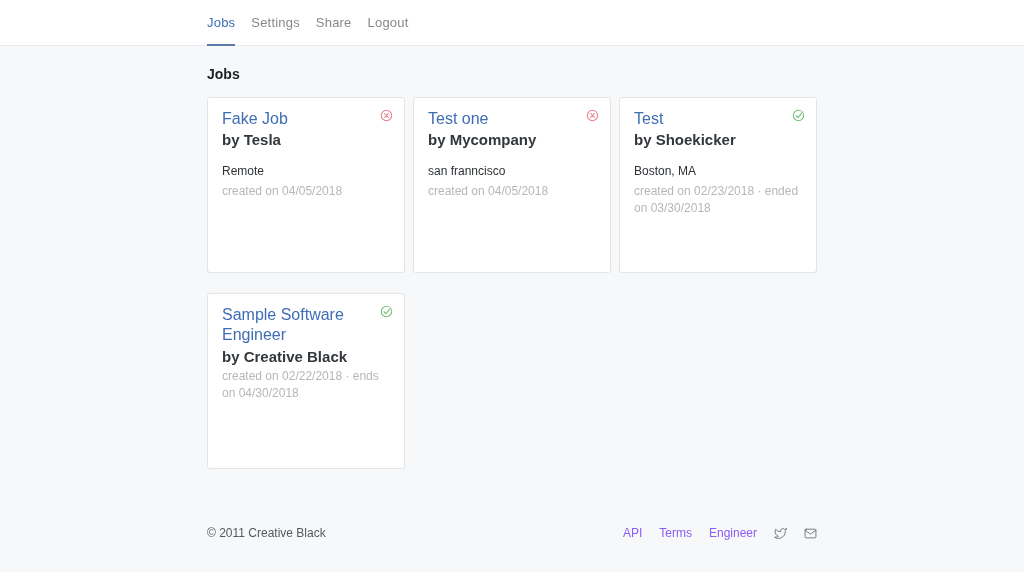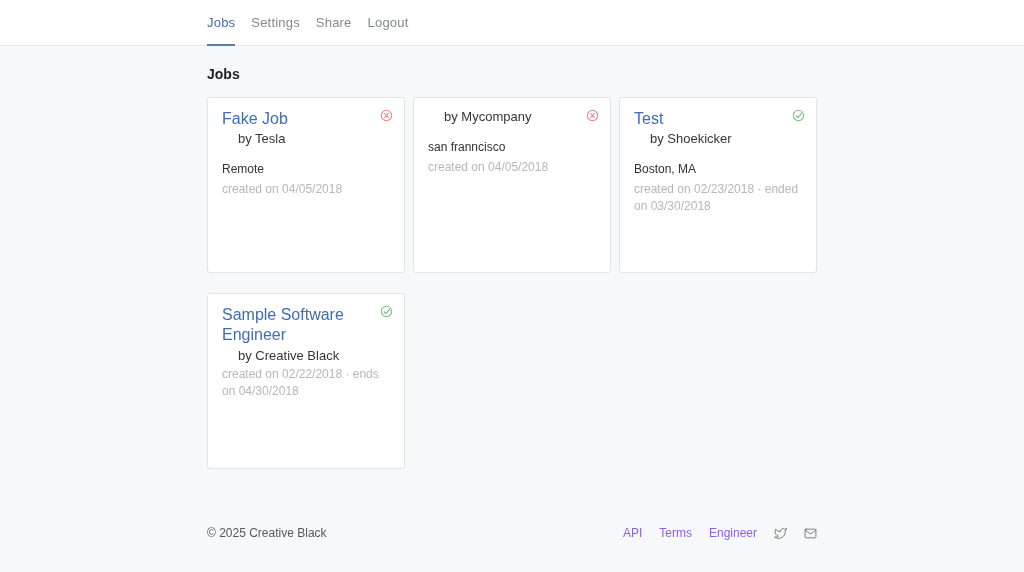--- a/index.html
+++ b/index.html
@@ -48,21 +48,21 @@
     border-radius: 3px;
     min-height: 176px;
     padding: 11px 14px 8px;
     position: relative;
   }
   .card-title {
     font-size: 16px; font-weight: 400; color: #3e6db5;
     line-height: 1.28; margin: 0 0 2px; padding-right: 24px;
     cursor: pointer;
   }
-  .card-company { font-size: 13px; color: #33373b; margin: 0 16px 3px; }
+  .card-company { font-size: 15px; color: #33373b; margin: 0 0 3px; font-weight: bold; }
   .card-location { font-size: 12px; color: #2e3236; margin: 16px 0 5px; }
   .card-meta { font-size: 12px; color: #b4b7ba; line-height: 1.4; margin: 0; }
   .card-status {
     position: absolute; top: 11px; right: 11px;
     width: 13px; height: 13px; cursor: pointer; line-height: 0;
   }
   .card-status svg { width: 13px; height: 13px; display: block; }
   .footer {
     width: 610px; margin: 57px auto 0;
     display: flex; justify-content: space-between; align-items: center;
@@ -95,20 +95,21 @@
     <p class="card-meta">created on 04/05/2018</p>
     <span class="card-status status-closed">
       <svg viewBox="0 0 14 14" fill="none">
         <circle cx="7" cy="7" r="5.6" stroke="#e8808b" stroke-width="1.1"></circle>
         <path d="M5 5 L9 9 M9 5 L5 9" stroke="#e8808b" stroke-width="1.1" stroke-linecap="round"></path>
       </svg>
     </span>
 
   </div>
       <div class="card">
+    <h2 class="card-title">Test one</h2>
     <p class="card-company">by Mycompany</p>
     <p class="card-location">san franncisco</p>
     <p class="card-meta">created on 04/05/2018</p>
     <span class="card-status status-closed">
       <svg viewBox="0 0 14 14" fill="none">
         <circle cx="7" cy="7" r="5.6" stroke="#e8808b" stroke-width="1.1"></circle>
         <path d="M5 5 L9 9 M9 5 L5 9" stroke="#e8808b" stroke-width="1.1" stroke-linecap="round"></path>
       </svg>
     </span>
 
@@ -137,21 +138,21 @@
         <circle cx="7" cy="7" r="5.6" stroke="#72bf77" stroke-width="1.1"></circle>
         <polyline points="4.3,7.3 6.3,9.2 11.6,3.1" stroke="#ffffff" stroke-width="3.2" fill="none"></polyline>
         <polyline points="4.3,7.3 6.3,9.2 11.6,3.1" stroke="#72bf77" stroke-width="1.2" fill="none" stroke-linecap="round" stroke-linejoin="round"></polyline>
       </svg>
     </span>
   </div>
     </div>
 </main>
 
 <footer class="footer">
-  <div class="footer-left">© 2025 Creative Black</div>
+  <div class="footer-left">© 2011 Creative Black</div>
   <div class="footer-right">
     <a class="footer-link">API</a>
     <a class="footer-link">Terms</a>
     <a class="footer-link">Engineer</a>
     <span class="footer-icon">
       <svg viewBox="0 0 24 24" fill="none" stroke-width="1.6" stroke-linecap="round" stroke-linejoin="round">
         <path d="M23 3a10.9 10.9 0 0 1-3.14 1.53 4.48 4.48 0 0 0-7.86 3v1A10.66 10.66 0 0 1 3 4s-4 9 5 13a11.64 11.64 0 0 1-7 2c9 5 20 0 20-11.5a4.5 4.5 0 0 0-.08-.83A7.72 7.72 0 0 0 23 3z"></path>
       </svg>
     </span>
     <span class="footer-icon">

